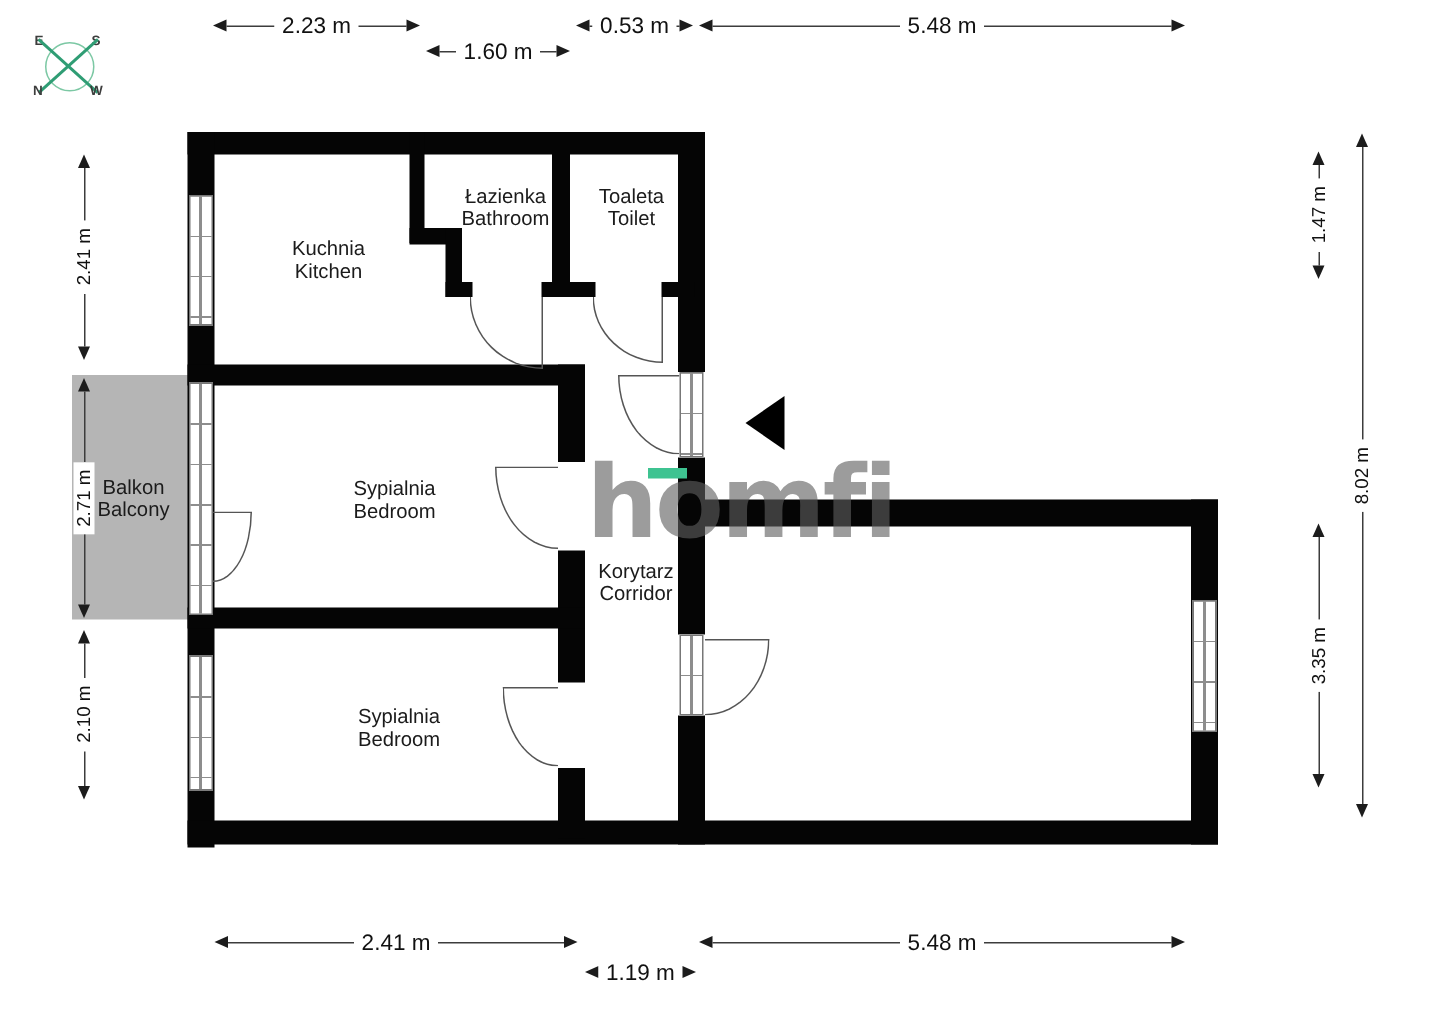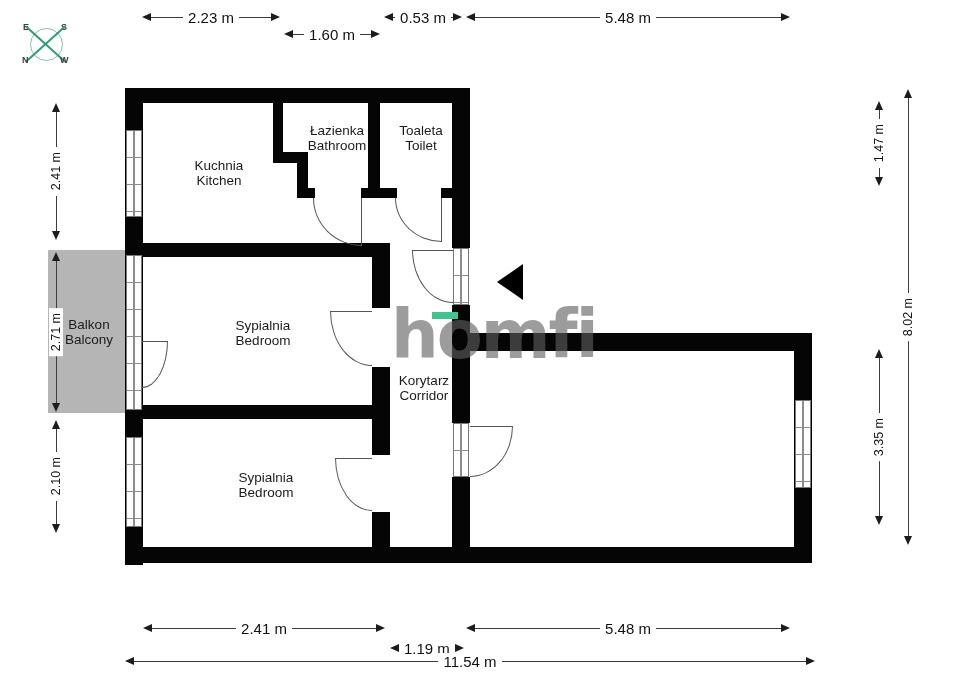--- a/index.html
+++ b/index.html
@@ -183,27 +183,20 @@
       <span class="dline-h"></span>
       <span class="arr arr-r"></span>
   </div>
   <div class="hdim" style="left:466px;top:620px;width:324px">
     <span class="arr arr-l"></span>
       <span class="dline-h"></span>
       <span class="dlabel-h">5.48 m</span>
       <span class="dline-h"></span>
       <span class="arr arr-r"></span>
   </div>
-  <div class="hdim" style="left:125px;top:653px;width:690px">
-    <span class="arr arr-l"></span>
-      <span class="dline-h"></span>
-      <span class="dlabel-h">11.54 m</span>
-      <span class="dline-h"></span>
-      <span class="arr arr-r"></span>
-  </div>
 
   <div class="vdim" style="left:48px;top:103px;height:137px">
     <span class="arr arr-u"></span>
       <span class="dline-v"></span>
       <span class="dlabel-v">2.41 m</span>
       <span class="dline-v"></span>
       <span class="arr arr-d"></span>
   </div>
   <div class="vdim" style="left:48px;top:252px;height:160px">
     <span class="arr arr-u"></span>

